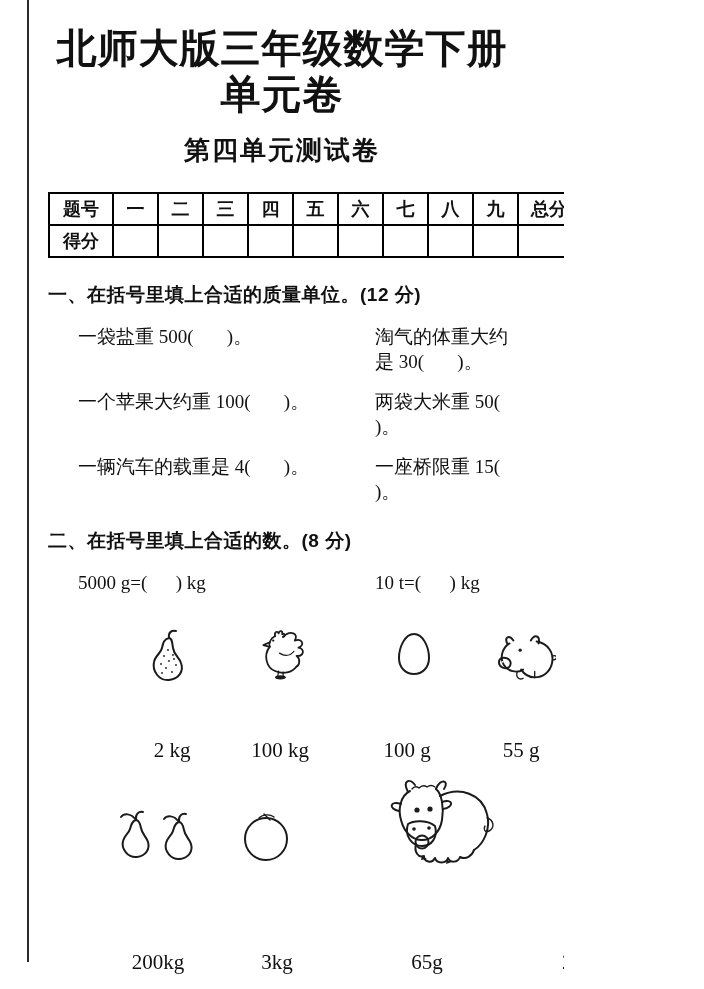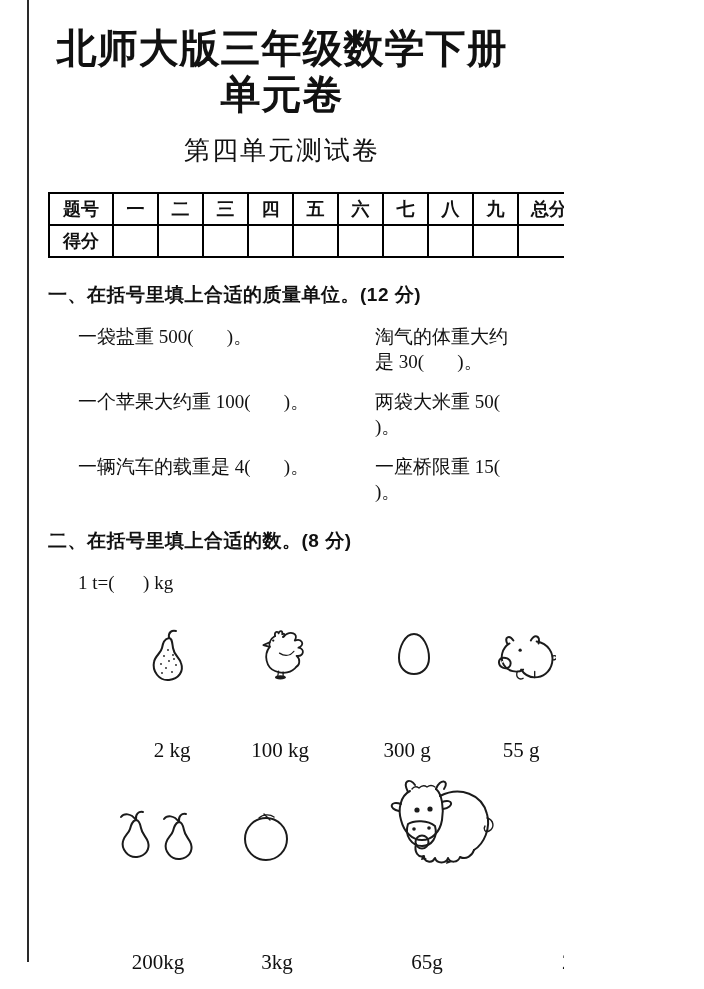--- a/index.html
+++ b/index.html
@@ -7,21 +7,21 @@
   .sheet{
     position:relative;width:564px;height:989px;background:#ffffff;
     overflow:hidden;color:#111;
     font-family:"Liberation Serif","DejaVu Serif",serif;
   }
   .rule-line{position:absolute;left:27px;top:0;width:2px;height:962px;background:#2a2a2a;}
   .content{position:relative;padding:0 48px;}
 
   .title{margin-top:26px;text-align:center;font-size:40px;font-weight:900;
          letter-spacing:1px;line-height:1.15;}
-  .subtitle{margin-top:15px;text-align:center;font-size:26px;font-weight:400;letter-spacing:2px;}
+  .subtitle{margin-top:15px;text-align:center;font-size:26px;font-weight:700;letter-spacing:2px;}
   .info-line{margin-top:14px;text-align:center;font-size:19px;font-weight:700;
              font-family:"Liberation Sans","DejaVu Sans",sans-serif;}
   .info-line .gap{display:inline-block;width:42px;}
 
   table.score{border-collapse:collapse;margin:24px auto 0 auto;width:600px;
               table-layout:fixed;}
   table.score td{border:2px solid #000;height:30px;text-align:center;
                  font-size:18px;font-weight:600;padding:0;}
 
   .sec-heading{margin-top:24px;font-size:19px;font-weight:700;letter-spacing:.5px;
@@ -112,21 +112,22 @@
       </div>
       <div class="q-row">
         <span class="q-text">一辆汽车的载重是 4(       )。</span>
         <span class="q-text">一座桥限重 15(      )。</span>
       </div>
     </div>
 
     <div class="sec-heading">二、在括号里填上合适的数。(8 分)</div>
     <div class="q-rows">
       <div class="q-row">
-        <span class="q-text">1 t=(      ) kg</span>
+        <span class="q-text">5000 g=(      ) kg</span>
+        <span class="q-text">10 t=(      ) kg</span>
       </div>
     </div>
 
 
     <div class="match-area">
 
       <div class="match-item" style="left:143px;top:18px;width:46px;height:58px;">
         <svg viewBox="0 0 46 58">
           <path class="stroke" d="M26 10 C25 4 29 2 33 3"></path>
           <path class="stroke" d="M26 10 C21 11 20 15 19 20 C18 25 12 28 11 34 C9 43 16 53 26 52 C36 51 41 43 38 35 C36 29 31 27 30 20 C29 14 29 10 26 10 Z"></path>
@@ -175,21 +176,21 @@
           <path class="stroke" d="M44 9 C56 11 62 21 60 31 C58 41 50 46 42 46"></path>
           <path class="stroke" d="M28 38 C32 44 38 46 42 46"></path>
           <path class="stroke thin" d="M24 40 C22 46 26 49 30 47"></path>
           <path class="stroke thin" d="M42 46 L42 40"></path>
           <path class="stroke thin" d="M60 24 C66 22 66 28 61 28"></path>
         </svg>
       </div>
 
       <div class="m-label" style="left:124px;top:128px;">2 kg</div>
       <div class="m-label" style="left:232px;top:128px;">100 kg</div>
-      <div class="m-label" style="left:359px;top:128px;">300 g</div>
+      <div class="m-label" style="left:359px;top:128px;">100 g</div>
       <div class="m-label" style="left:473px;top:128px;">55 g</div>
 
       <div class="match-item" style="left:116px;top:198px;width:84px;height:56px;">
         <svg viewBox="0 0 84 56">
           <g>
             <path class="stroke" d="M20 12 C19 6 23 3 27 4"></path>
             <path class="stroke" d="M20 12 C15 5 8 5 5 9"></path>
             <path class="stroke" d="M20 12 C16 13 15 17 14 21 C13 25 8 28 7 33 C5 41 12 50 21 49 C30 48 34 41 32 34 C30 28 26 26 25 20 C24 15 23 12 20 12 Z"></path>
           </g>
           <g transform="translate(43,2)">

